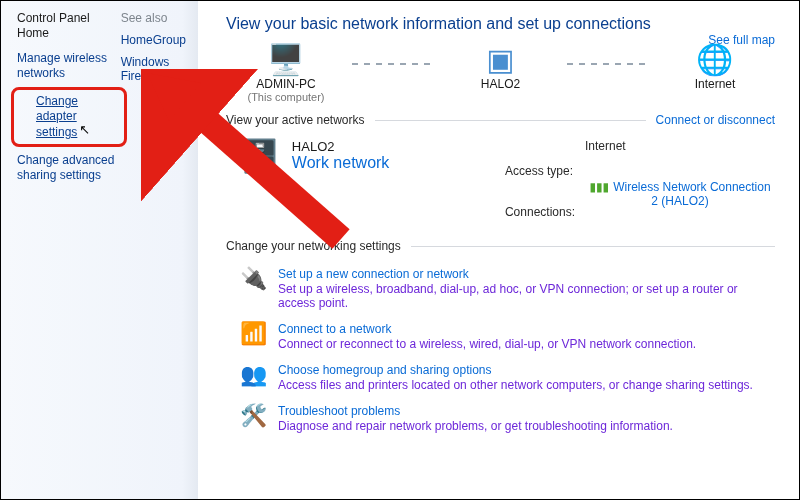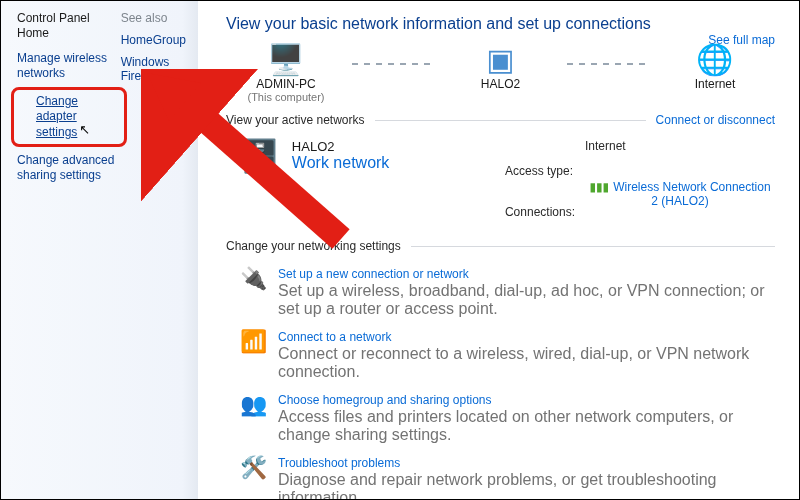--- a/index.html
+++ b/index.html
@@ -139,21 +139,21 @@
   .active-net .right .vlink { color:#0a6bd6; cursor:pointer; max-width:190px;text-align:center; }
   .sig { color:#4fa72e; margin-right:4px; }
   .setting-item {
     display: flex;
     align-items: flex-start;
     gap: 12px;
     padding: 6px 0 6px 14px;
   }
   .setting-item .ic { font-size: 22px; width:26px; text-align:center; line-height:1.1; }
   .setting-item .txts .t { color:#0a6bd6; font-size:12px; cursor:pointer; }
-  .setting-item .txts .d { color:#737373; font-size:16px; margin-top:1px; }
+  .setting-item .txts .d { color:#6d28d9; font-size:12px; margin-top:1px; }
   
   .arrow {
     position: absolute;
     left: 140px;
     top: 68px;
     pointer-events: none;
   }
 </style>
 </head>
 <body>

